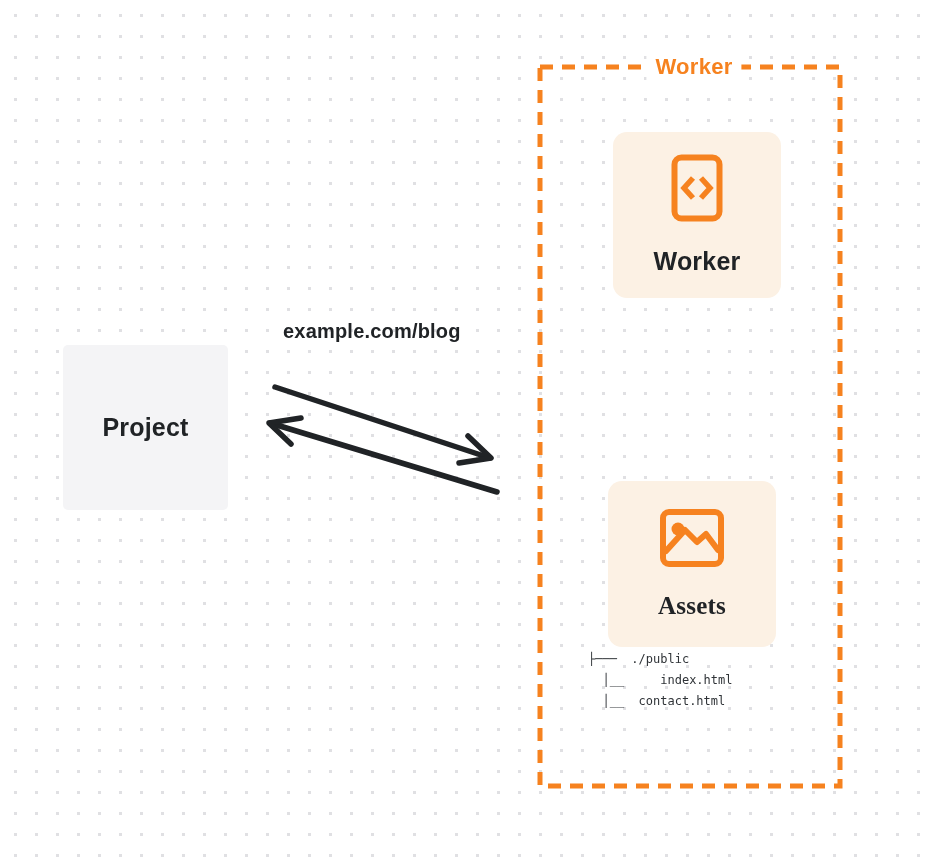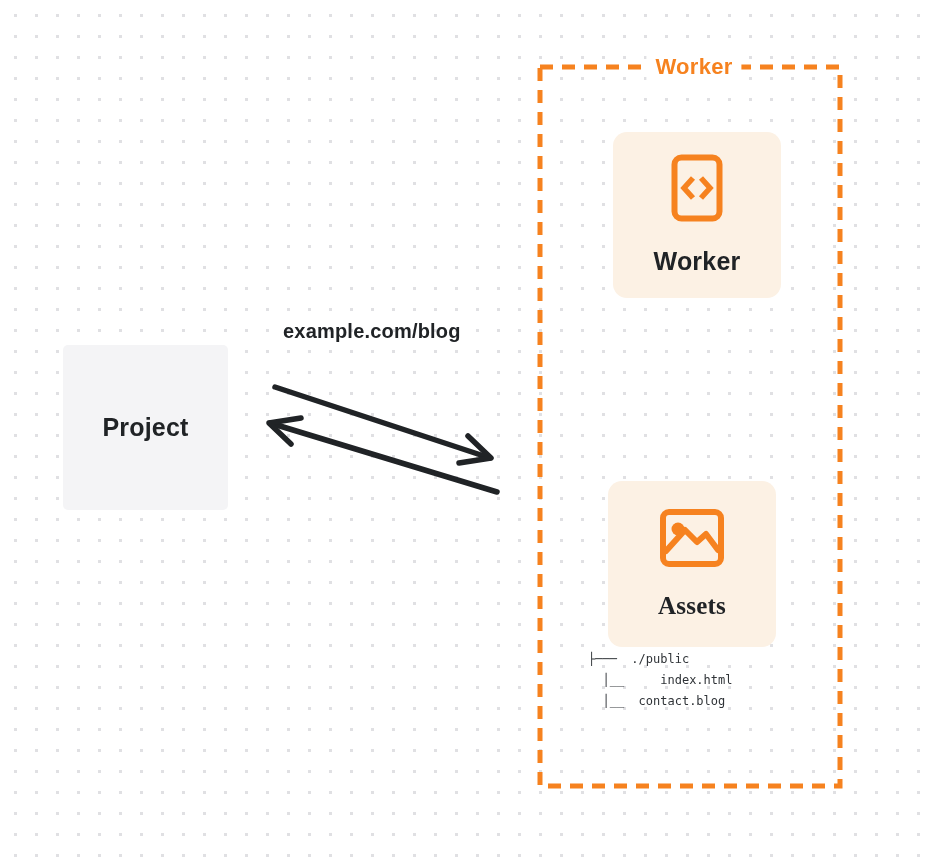--- a/index.html
+++ b/index.html
@@ -90,16 +90,16 @@
       <rect class="icon-stroke" x="3" y="3" width="58" height="52" rx="6" stroke-width="6"></rect>
       <circle class="icon-fill" cx="18" cy="20" r="6.5"></circle>
       <path class="icon-stroke" d="M6 42 L25 21 L37 33 L46 25 L58 41" stroke-width="6" stroke-linejoin="round" stroke-linecap="round"></path>
     </svg>
     <span class="node-label">Assets</span>
   </div>
 
   <div class="file-tree">
     <div class="tree-line">├───  ./public</div>
     <div class="tree-line">  │__     index.html</div>
-    <div class="tree-line">  │__  contact.blog</div>
+    <div class="tree-line">  │__  contact.html</div>
   </div>
 
 </div>
 
 </body></html>

